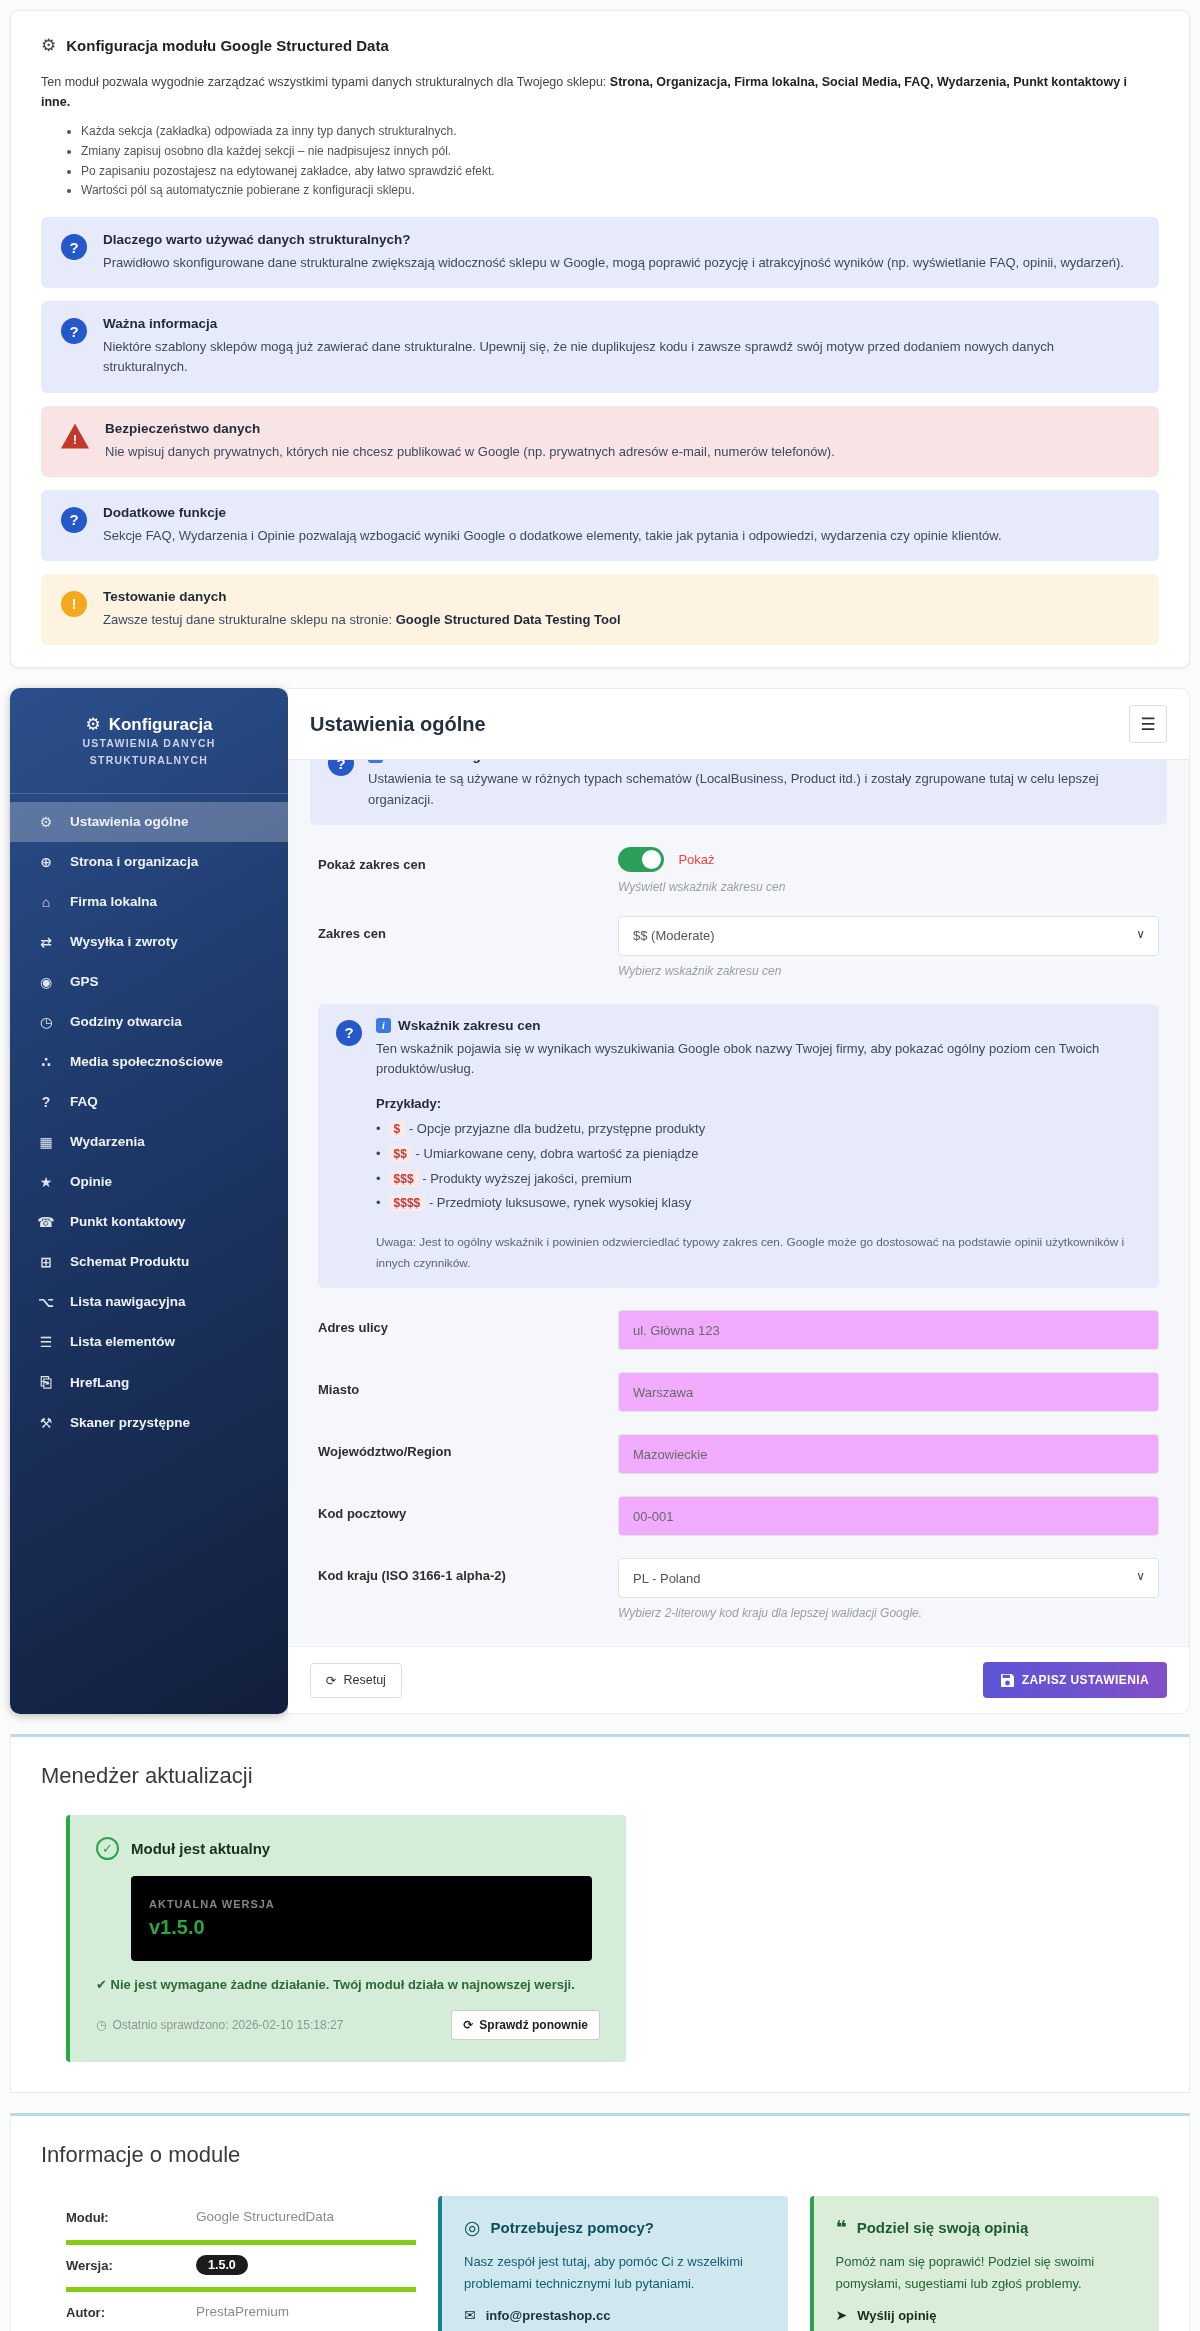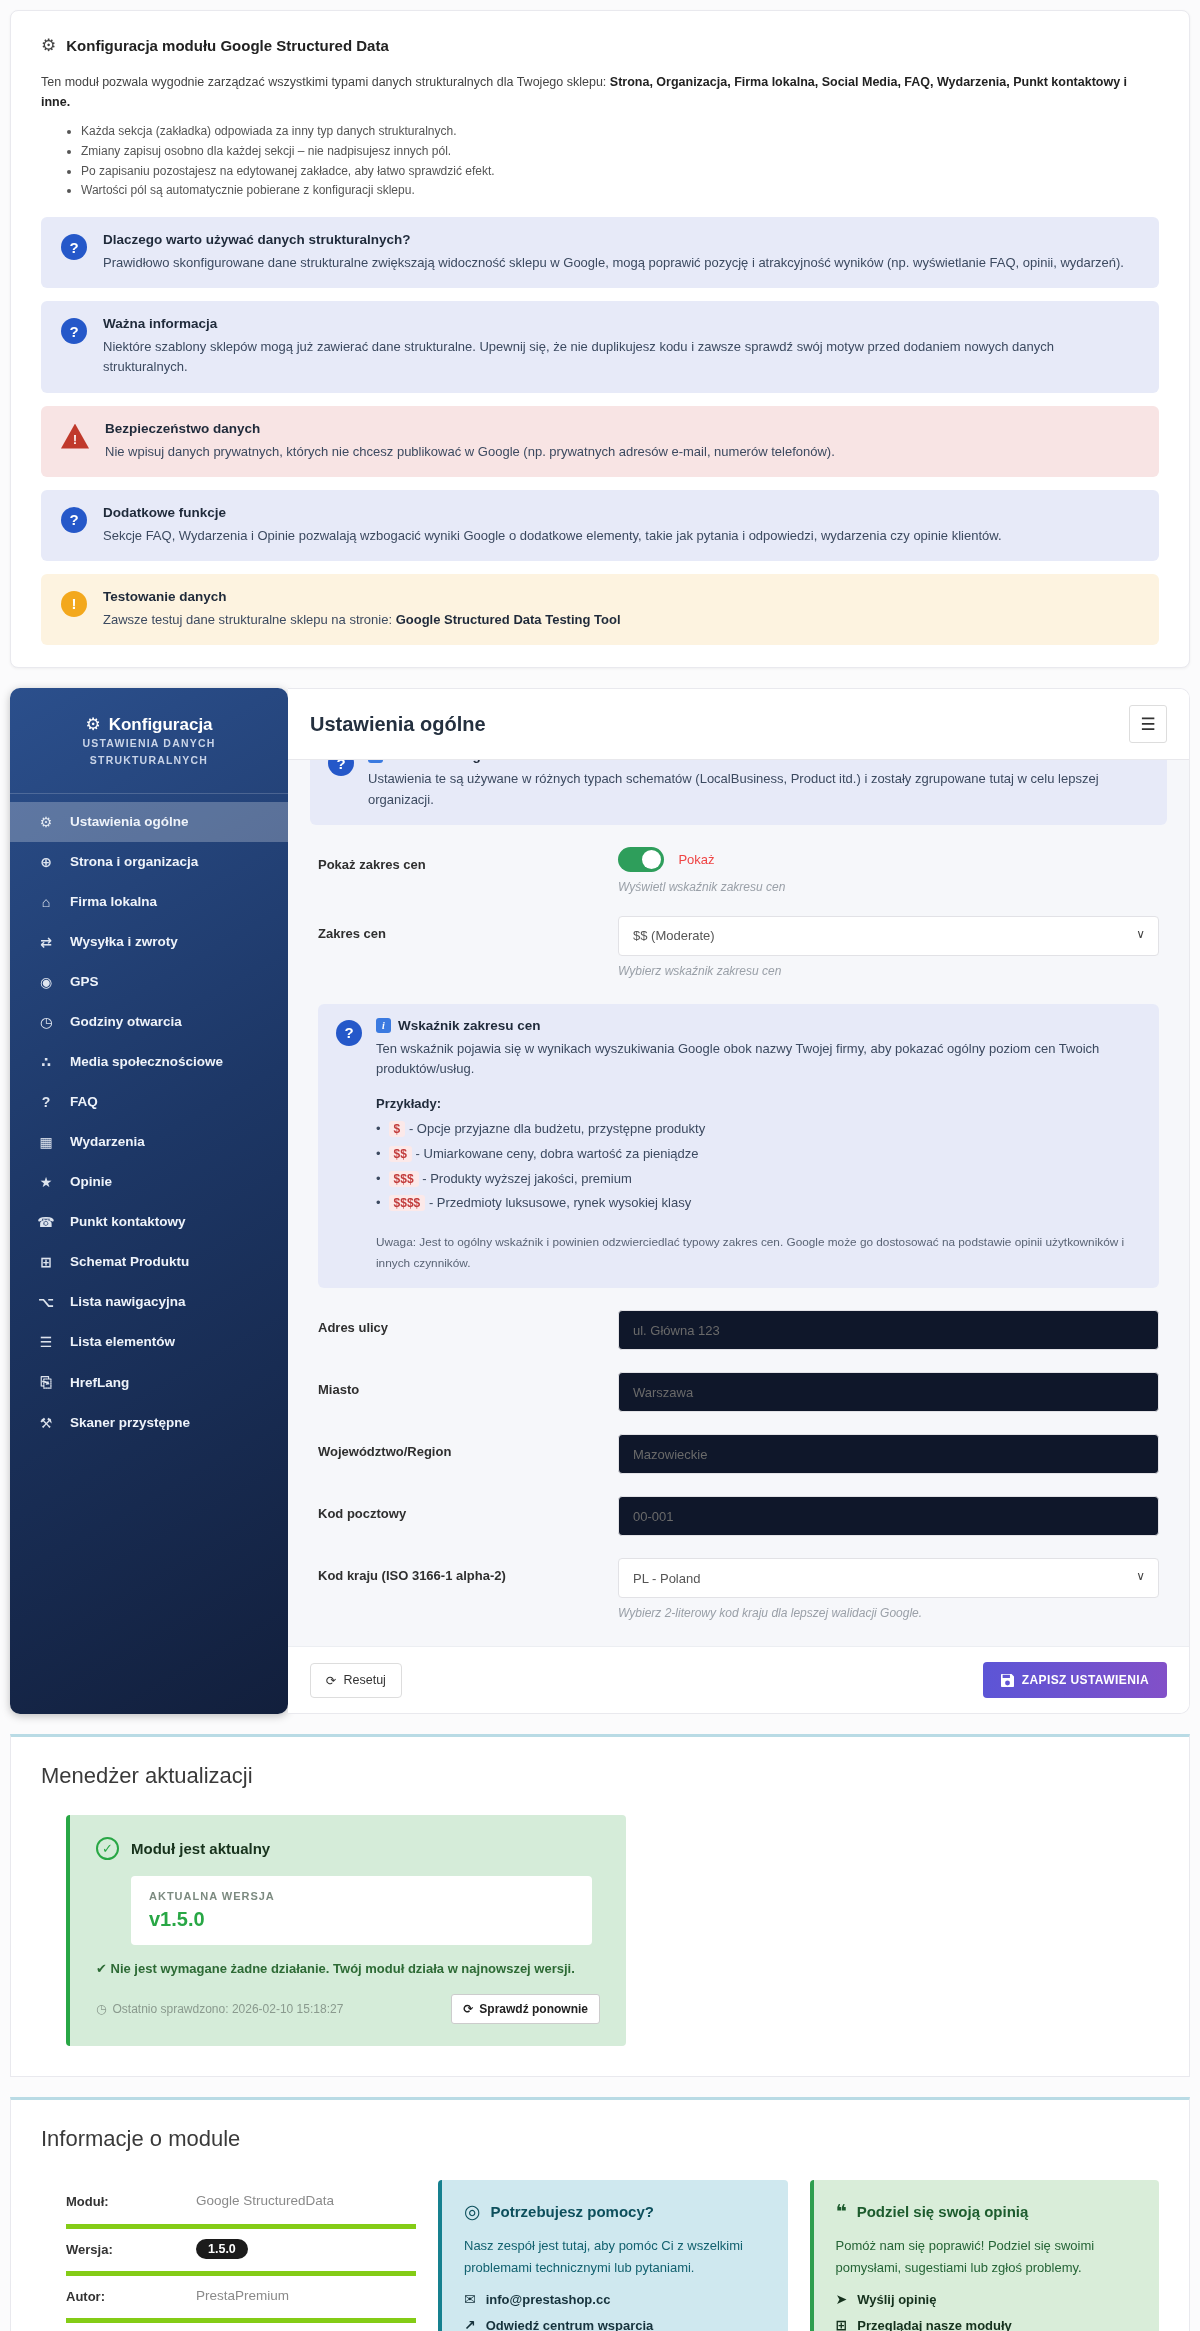--- a/index.html
+++ b/index.html
@@ -68,21 +68,21 @@
 
   .toggle { width:46px; height:25px; border-radius:13px; background:#2e9e5b; position:relative; display:inline-block;
     vertical-align:middle; cursor:pointer; }
   .toggle .knob { position:absolute; right:3px; top:3px; width:19px; height:19px; border-radius:50%; background:#fff; }
   .toggle-lbl { font-size:13px; color:#ef4444; margin-left:10px; vertical-align:middle; }
 
   .sel-wrap { position:relative; }
   select.inp { width:100%; height:40px; border:1px solid #e2e2e6; border-radius:4px; background:#fff; color:#555;
     font-size:13px; padding:8px 14px; appearance:none; -webkit-appearance:none; font-family:inherit; }
   .sel-wrap .chev { position:absolute; right:14px; top:11px; font-size:12px; color:#444; pointer-events:none; }
-  input.inp { width:100%; height:40px; border:1px solid #e2e2e6; border-radius:4px; background:#0f172a; color:#6a6a6a;
+  input.inp { width:100%; height:40px; border:1px solid #e2e2e6; border-radius:4px; background:#f0abfc; color:#6a6a6a;
     font-size:13px; padding:0 14px; font-family:inherit; }
 
   .price-box { margin:26px 8px 0; }
   .pb-par { font-size:13px; color:#3c4a60; line-height:1.6; }
   .pb-ex-title { font-size:13px; font-weight:bold; color:#1f2a3a; margin:16px 0 6px; }
   .pb-list { list-style:none; }
   .pb-list li { font-size:13px; color:#3c4a60; line-height:1.9; }
   .pb-list li::before { content:"•"; margin-right:8px; color:#3c4a60; }
   .sym { background:#fce9e9; color:#c23b3b; font-weight:bold; font-size:12px; padding:1px 5px; border-radius:3px; }
   .pb-note { font-size:11.8px; color:#5a6475; line-height:1.8; margin-top:16px; }
@@ -97,21 +97,21 @@
   
   .section-card { background:#fff; border:1px solid #e9e9ee; border-top:3px solid #b9dbe5; margin:20px 10px 10px;
     padding:26px 30px 30px; }
   .section-title { font-size:22px; font-weight:500; color:#3a3a3a; }
   .upd-box { margin:26px 0 0 25px; width:560px; background:#d5ecd9; border-left:4px solid #28a745; border-radius:4px;
     padding:22px 26px; }
   .upd-head { display:flex; align-items:center; gap:12px; }
   .check-circle { width:23px; height:23px; border:2px solid #28a745; border-radius:50%; color:#28a745; font-size:13px;
     font-weight:bold; display:flex; align-items:center; justify-content:center; }
   .upd-title { font-size:15px; font-weight:bold; color:#17321c; }
-  .ver-box { background:#ffffff; border-radius:4px; margin:16px 8px 0 35px; padding:14px 18px; }
+  .ver-box { background:#000000; border-radius:4px; margin:16px 8px 0 35px; padding:22px 18px; }
   .ver-label { font-size:11px; letter-spacing:1px; color:#7c8a80; font-weight:bold; }
   .ver-num { font-size:20px; font-weight:bold; color:#28a745; margin-top:6px; }
   .upd-msg { font-size:13px; color:#2d6a35; font-weight:bold; margin:16px 0 0 0; }
   .upd-foot { display:flex; justify-content:space-between; align-items:center; margin-top:18px; }
   .upd-checked { font-size:12px; color:#8a9a8e; display:flex; gap:6px; align-items:center; }
   .btn-recheck { background:#fff; border:1px solid #ccc; border-radius:3px; padding:7px 11px; font-size:12px;
     font-weight:bold; color:#222; cursor:pointer; font-family:inherit; display:flex; gap:6px; align-items:center; }
 
   
   .mi-row { display:flex; gap:22px; margin-top:28px; align-items:flex-start; }

